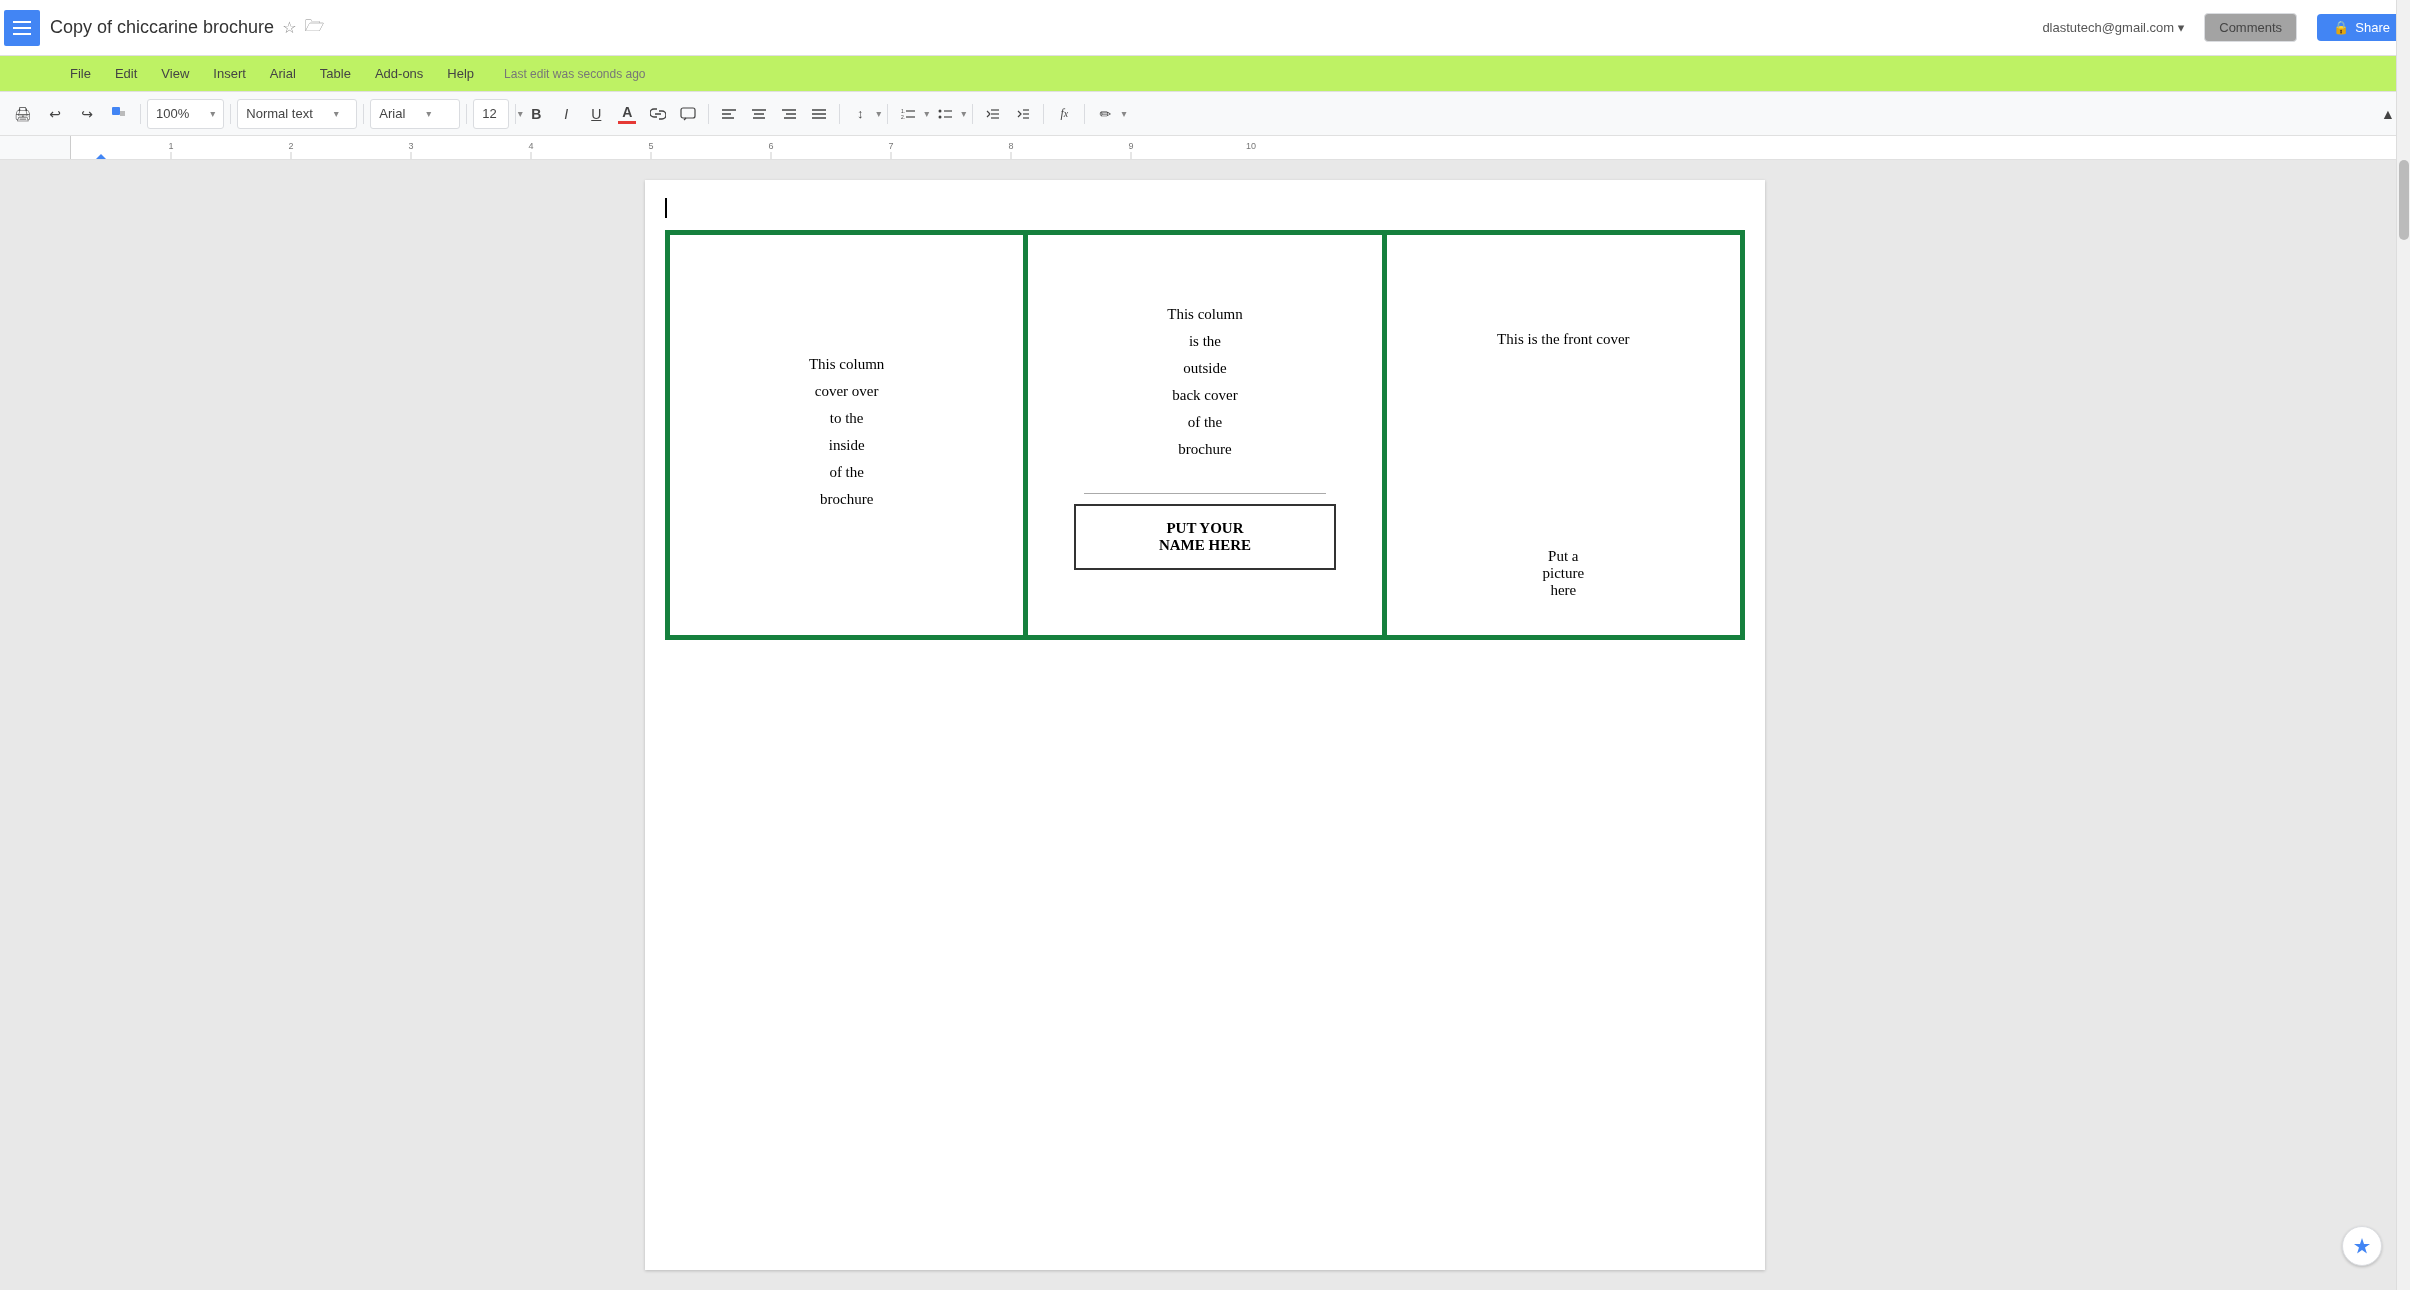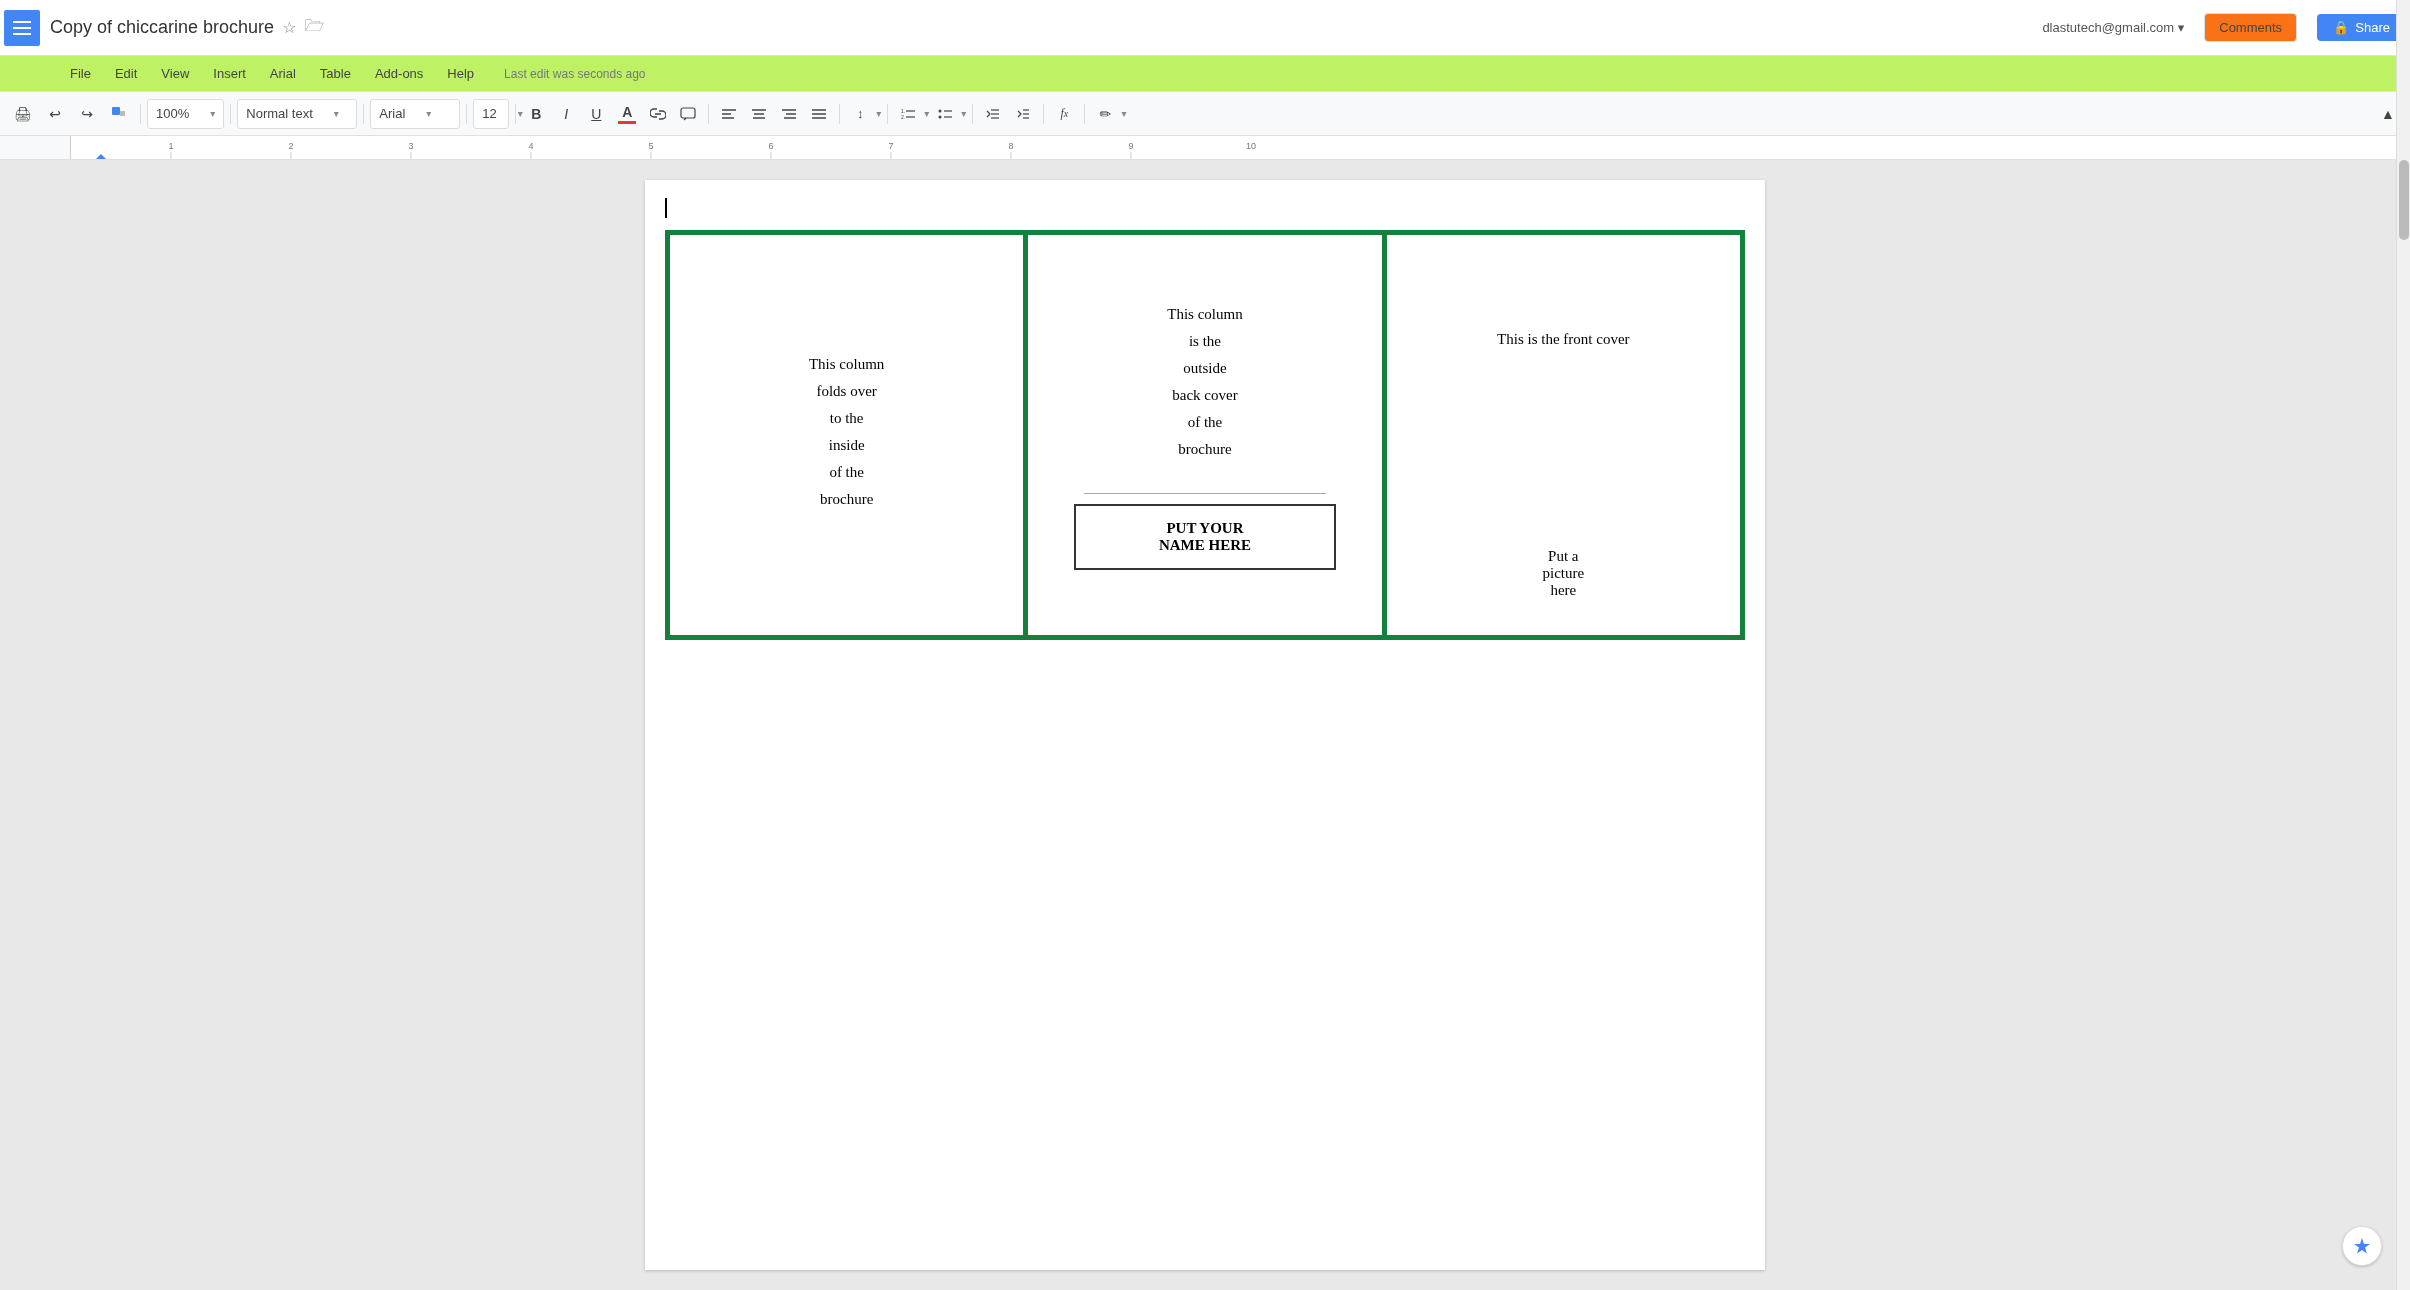--- a/index.html
+++ b/index.html
@@ -25,21 +25,21 @@
     .hamburger { display: flex; flex-direction: column; gap: 4px; }
     .hamburger span { width: 18px; height: 2px; background: #fff; display: block; }
 
     #doc-title-area { display: flex; align-items: center; gap: 8px; margin-left: 10px; flex: 1; }
     #doc-title { font-size: 18px; color: #333; }
     .star-icon, .folder-icon { color: #888; font-size: 16px; cursor: pointer; }
 
     #top-right { display: flex; align-items: center; gap: 20px; margin-left: auto; }
     #user-email { font-size: 13px; color: #555; }
     #comments-btn {
-      background: #f97316;
+      background: #a3a3a3;
       border: 1px solid #dadce0;
       border-radius: 4px;
       padding: 6px 14px;
       font-size: 13px;
       cursor: pointer;
       color: #444;
     }
     #share-btn {
       background: #4285f4;
       border: none;
@@ -472,21 +472,21 @@
   <div id="doc-page">
     <div id="cursor-line"></div>
 
     <table id="brochure-table">
       <tbody>
         <tr>
 
           <td>
             <div class="col1-content">
               <p>This column</p>
-              <p>folds over</p>
+              <p>cover over</p>
               <p>to the</p>
               <p>inside</p>
               <p>of the</p>
               <p>brochure</p>
             </div>
           </td>
 
           <td>
             <div class="col2-content">
               <div class="col2-top">

